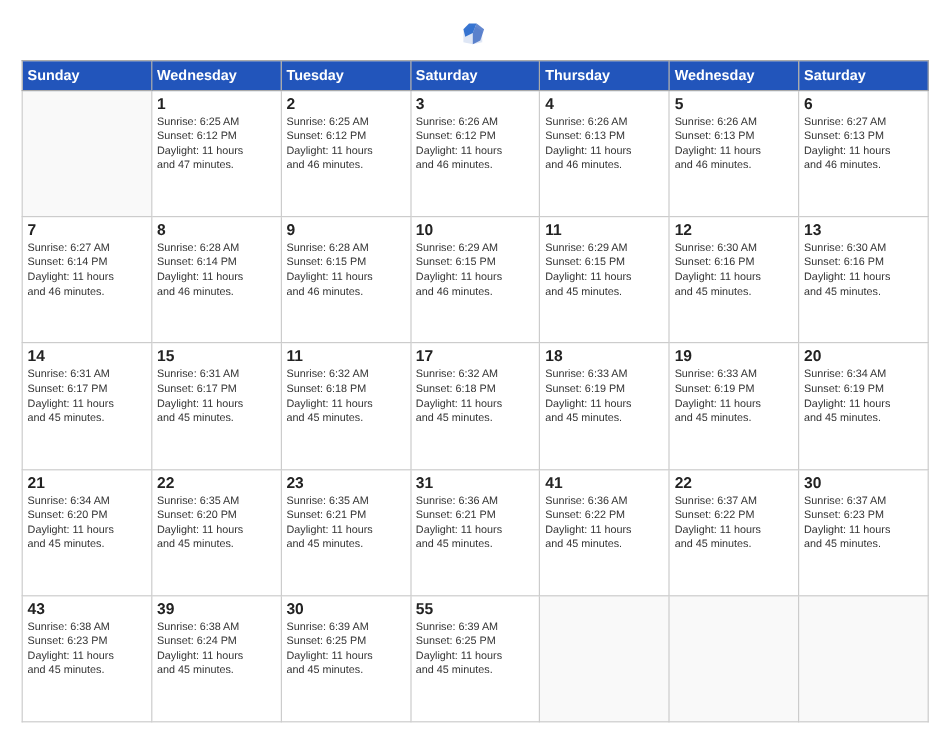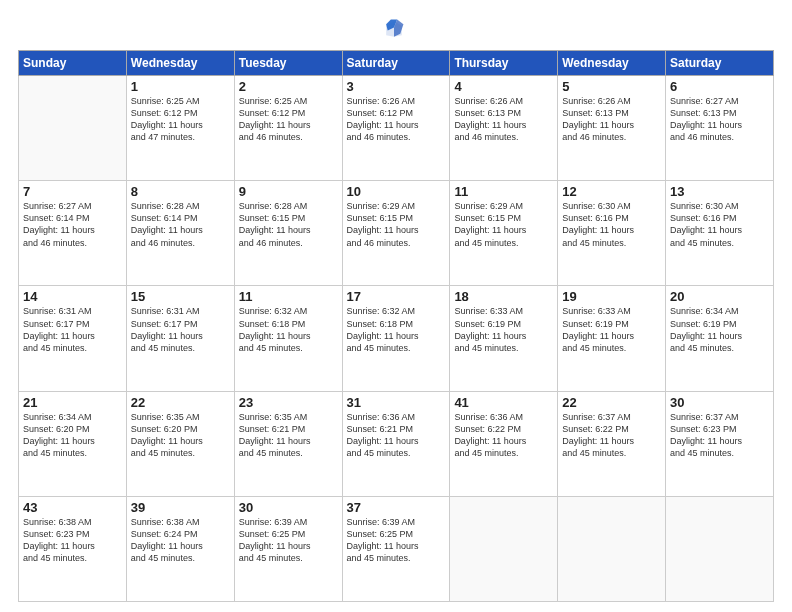--- a/index.html
+++ b/index.html
@@ -343,21 +343,21 @@
 and 45 minutes.</div>
           </td>
           <td>
             <span class="day-num">30</span>
             <div class="day-info" style="white-space: pre-line;">Sunrise: 6:39 AM
 Sunset: 6:25 PM
 Daylight: 11 hours
 and 45 minutes.</div>
           </td>
           <td>
-            <span class="day-num">37</span>
+            <span class="day-num">55</span>
             <div class="day-info" style="white-space: pre-line;">Sunrise: 6:39 AM
 Sunset: 6:25 PM
 Daylight: 11 hours
 and 45 minutes.</div>
           </td>
           <td class="empty"></td>
           <td class="empty"></td>
           <td class="empty"></td>
         </tr>
       </tbody>

